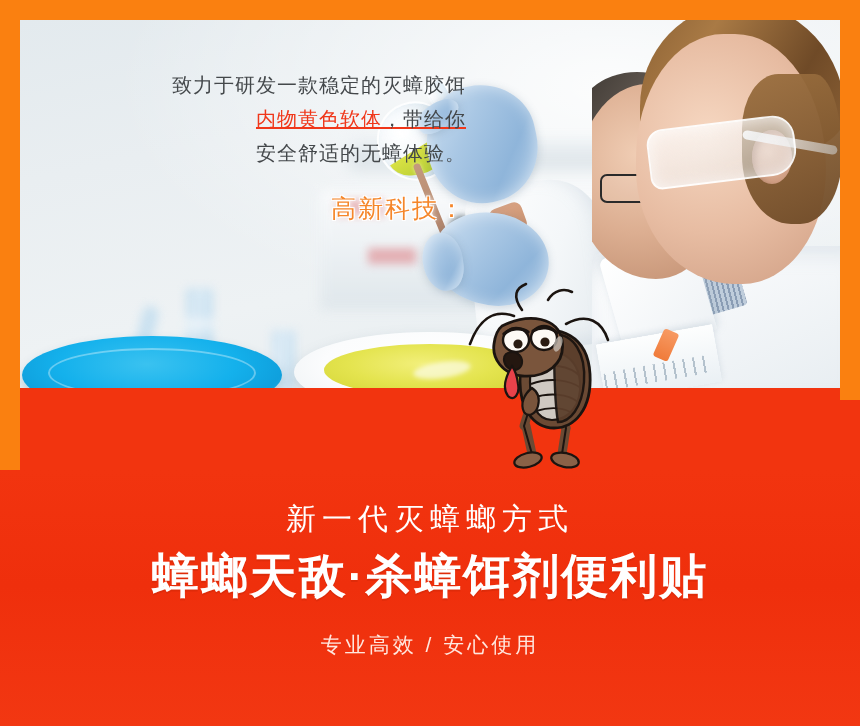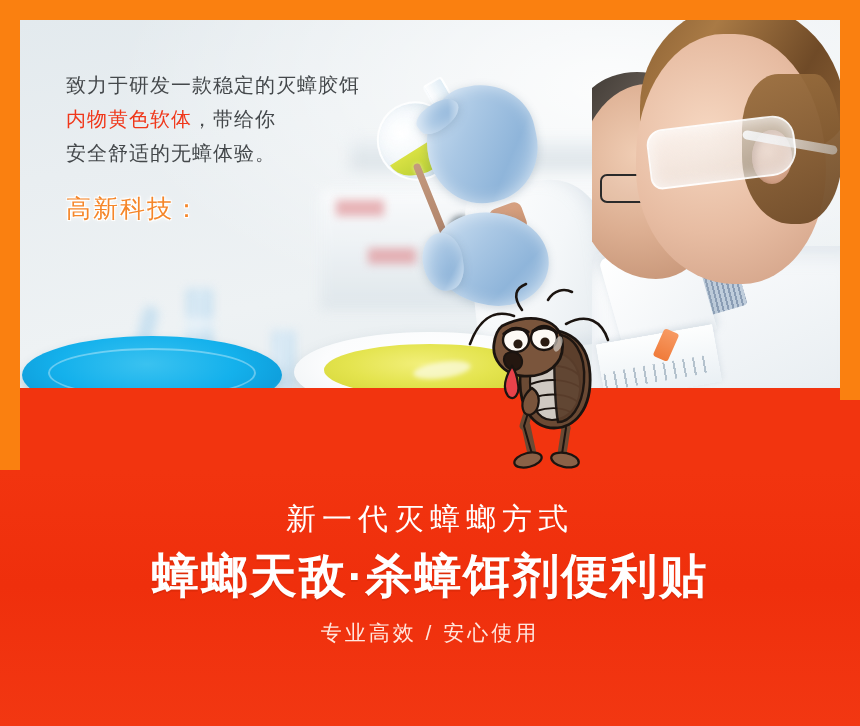--- a/index.html
+++ b/index.html
@@ -24,20 +24,21 @@
   .frame-right{ right:0; top:0; width:20px; height:400px; }
 
   
   #photo{
     position:absolute; left:20px; top:20px;
     width:820px; height:368px;
     overflow:hidden;
     background:
       radial-gradient(110% 120% at 72% 18%, rgba(255,255,255,.85) 0%, rgba(255,255,255,0) 55%),
       linear-gradient(168deg,#e3eaee 0%,#e9eef1 30%,#eef2f4 62%,#e4ebef 100%);
+    text-align: right;
   }
   
   .blurobj{ position:absolute; filter:blur(5px); opacity:.75; }
   .pipette{
     left:115px; top:285px; width:17px; height:78px;
     background:linear-gradient(100deg,#cfe3f0,#b9d9ee 45%,#d9eaf5);
     border-radius:9px 9px 3px 3px;
     transform:rotate(12deg);
   }
   .pipette:after{
@@ -290,31 +291,31 @@
     font-size:30px; color:#fff; letter-spacing:6px; font-weight:400;
     line-height:1.1;
   }
   .hl-big{
     margin-top:14px;
     font-size:47px; color:#fff; font-weight:bold; letter-spacing:2px;
     line-height:1.15;
     text-shadow:0 2px 0 rgba(150,25,0,.18);
   }
   .hl-sub{
-    margin-top:16px;
+    margin-top:28px;
     font-size:21px; color:#ffe7df; letter-spacing:3px; font-weight:400;
   }
 
   
   #copy{ position:absolute; left:46px; top:48px; width:400px; }
   .copy-line{
     font-size:20px; line-height:34px; color:#44484b; letter-spacing:1px;
     white-space:nowrap;
   }
-  .copy-line.accent{ color:#f0371a; }
+  .copy-line.accent{ color:#f0371a;text-decoration:underline; }
   .copy-line.accent .tail{ color:#44484b; }
   #tech{
     margin-top:22px;
     font-size:25px; font-weight:normal; letter-spacing:2px;
     color:#f5862a;
     text-shadow:
        0 0 4px #fff, 0 0 7px #fff, 1px 1px 0 #fff, -1px -1px 0 #fff,
        1px -1px 0 #fff, -1px 1px 0 #fff;
   }
 </style>

